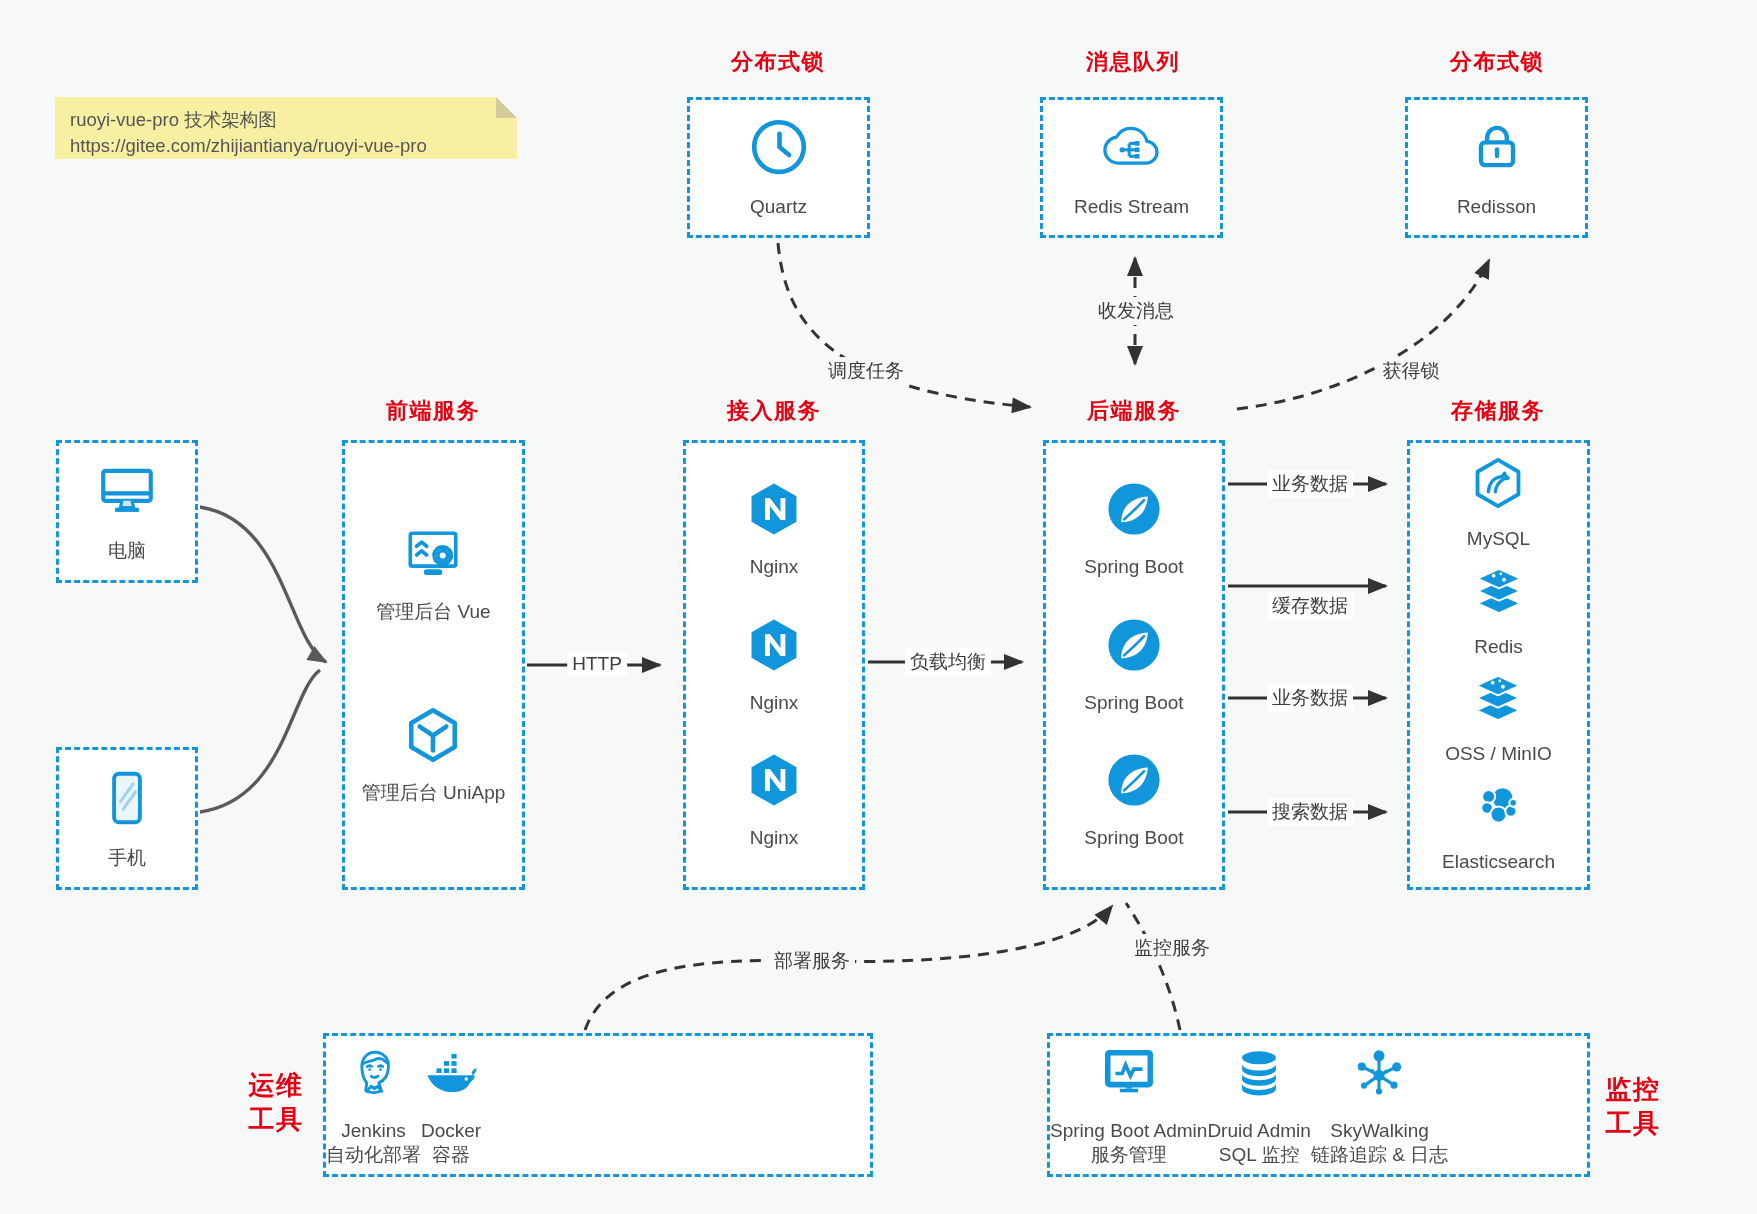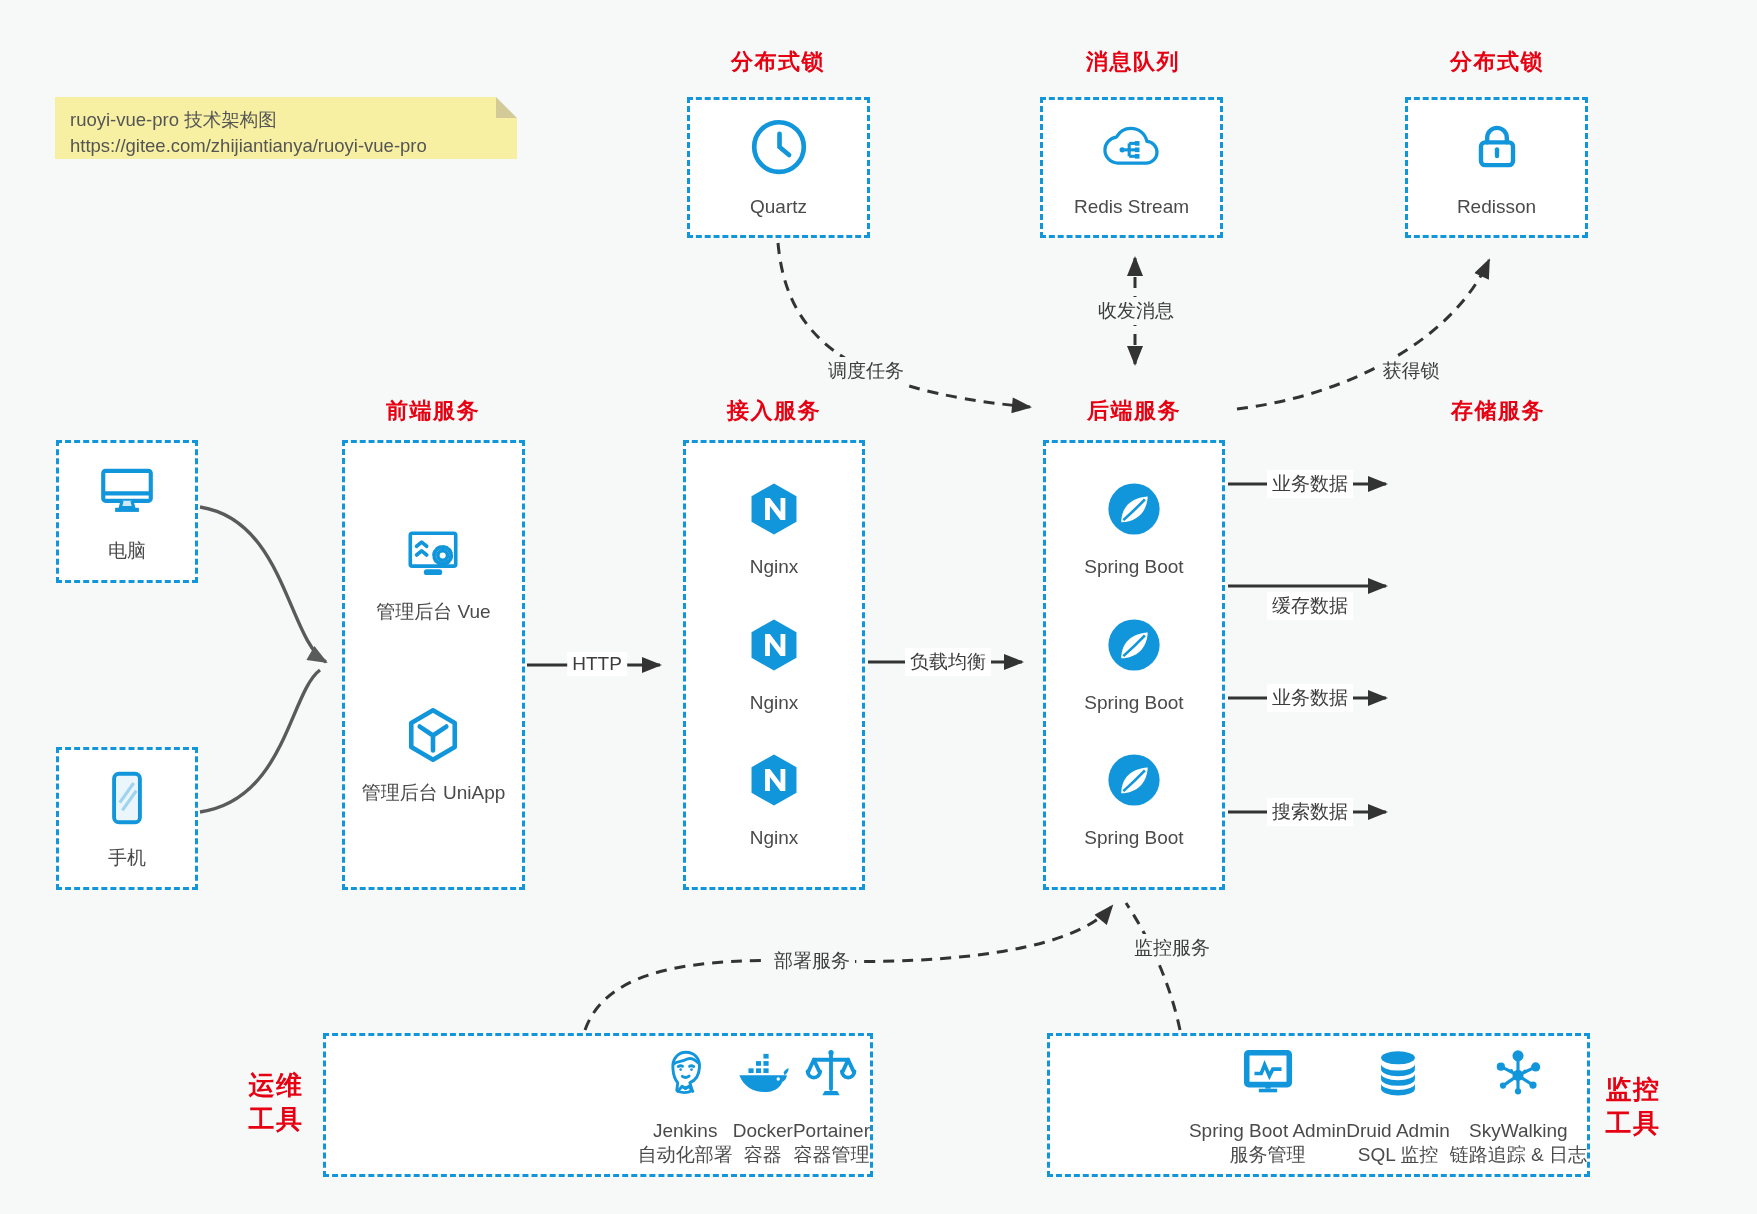--- a/index.html
+++ b/index.html
@@ -1,21 +1,21 @@
 <!DOCTYPE html>
 <html><head>
 <meta charset="utf-8">
 <style>
   html,body{margin:0;padding:0;background:#f7f8f8;}
   .canvas{position:relative;width:1757px;height:1214px;background:#f7f8f8;overflow:hidden;
           font-family:"Liberation Sans","DejaVu Sans",sans-serif;}
   .wires{position:absolute;left:0;top:0;z-index:4;pointer-events:none;}
   .dbox{position:absolute;background:#fff;border:3px dashed #1296db;box-sizing:border-box;
         display:flex;flex-direction:column;align-items:center;justify-content:space-evenly;z-index:2;}
-  .dbox.hrow{flex-direction:row;justify-content:flex-end;align-items:center;}
+  .dbox.hrow{flex-direction:row;justify-content:flex-start;align-items:center;}
   .item{display:flex;flex-direction:column;align-items:center;gap:17px;}
   .ilabel{font-size:19px;color:#4a4a4a;white-space:nowrap;text-align:center;line-height:24px;}
   .icon{width:58px;height:58px;display:block;}
   .icon.sm{width:54px;height:54px;}
   .icon.lg{width:62px;height:62px;}
   .hdr{position:absolute;transform:translate(-50%,-50%);font-size:22px;font-weight:700;color:#e60012;
        white-space:nowrap;letter-spacing:1.5px;z-index:3;}
   .sidehdr{position:absolute;transform:translate(-50%,-50%);font-size:26px;font-weight:700;color:#e60012;
        text-align:center;line-height:34px;letter-spacing:1.5px;z-index:3;}
   .chip{position:absolute;transform:translate(-50%,-50%);font-size:19px;color:#3d3d3d;
@@ -332,47 +332,64 @@
       <div class="ilabel">Spring Boot</div>
     </div>
     <div class="item">
       <svg class="icon">
           <use href="#i-spring"></use>
         </svg>
       <div class="ilabel">Spring Boot</div>
     </div>
   </div>
 
+  <div class="dbox" style="left:1407px;top:440px;width:183px;height:450px">
+    <div class="item">
+      <svg class="icon sm">
+          <use href="#i-mysql"></use>
+        </svg>
+      <div class="ilabel">MySQL</div>
+    </div>
+    <div class="item">
+      <svg class="icon sm">
+          <use href="#i-stack"></use>
+        </svg>
+      <div class="ilabel">Redis</div>
+    </div>
+    <div class="item">
+      <svg class="icon sm">
+          <use href="#i-stack"></use>
+        </svg>
+      <div class="ilabel">OSS / MinIO</div>
+    </div>
+    <div class="item">
+      <svg class="icon sm">
+          <use href="#i-es"></use>
+        </svg>
+      <div class="ilabel">Elasticsearch</div>
+    </div>
+  </div>
 
   <div class="dbox hrow" style="left:323px;top:1033px;width:550px;height:144px">
     <div class="item">
       <svg class="icon">
           <use href="#i-jenkins"></use>
         </svg>
       <div>
         <div class="ilabel">Jenkins</div>
         <div class="ilabel">自动化部署</div>
       </div>
     </div>
     <div class="item">
       <svg class="icon">
           <use href="#i-docker"></use>
         </svg>
       <div>
         <div class="ilabel">Docker</div>
         <div class="ilabel">容器</div>
-      </div>
-    </div>
-    <div class="item">
-      <svg class="icon">
-          <use href="#i-scales"></use>
-        </svg>
-      <div>
-        <div class="ilabel">Portainer</div>
-        <div class="ilabel">容器管理</div>
       </div>
     </div>
   </div>
 
   <div class="dbox hrow" style="left:1047px;top:1033px;width:543px;height:144px">
     <div class="item">
       <svg class="icon">
           <use href="#i-sba"></use>
         </svg>
       <div>

